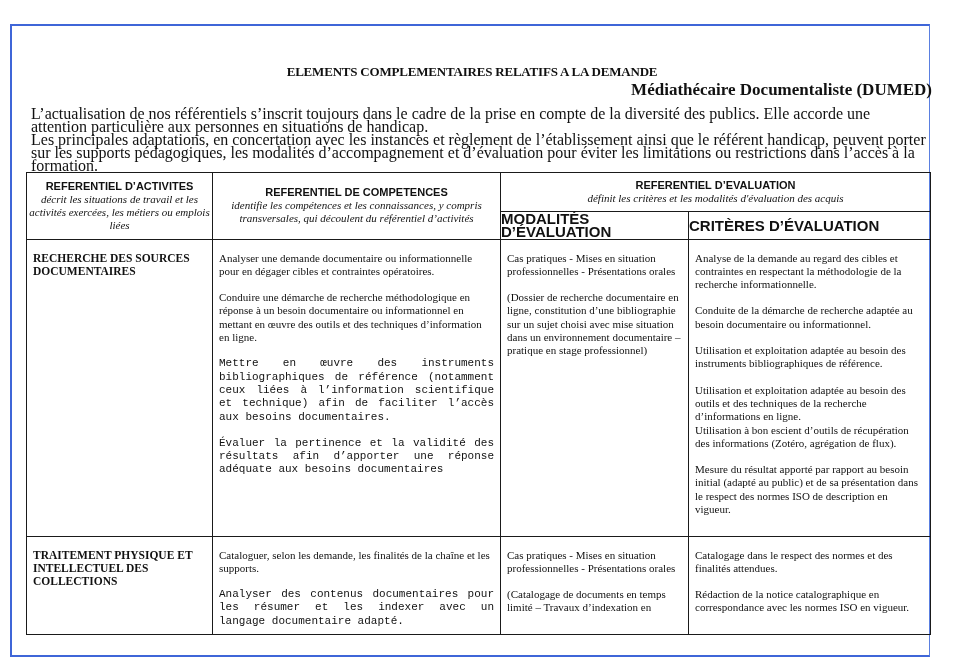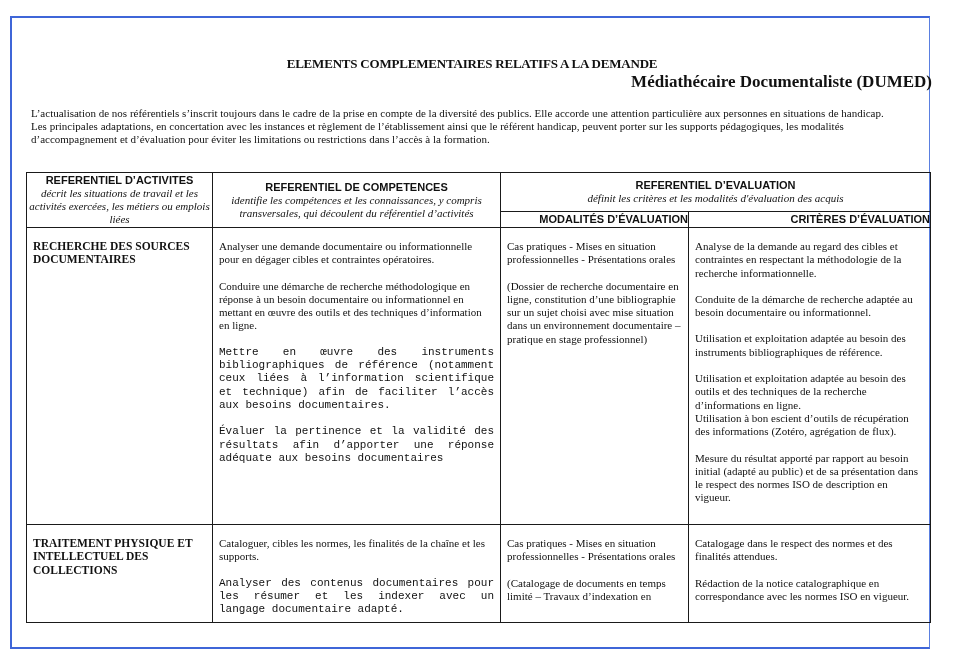--- a/index.html
+++ b/index.html
@@ -11,21 +11,21 @@
       width: 955px;
       height: 672px;
       position: relative;
       overflow: hidden;
       font-family: "Liberation Serif", serif;
       color: #111111;
     }
     .frame {
       position: absolute;
       left: 10px;
-      top: 16px;
+      top: 24px;
       width: 920px;
       height: 633px;
       border: 2px solid #3f66d8;
       border-right: 1px solid #5a7fe0;
       box-sizing: border-box;
     }
     .title-1 {
       position: absolute;
       left: 0;
       width: 920px;
@@ -42,21 +42,21 @@
       top: 54px;
       text-align: right;
       font-size: 17px;
       font-weight: bold;
     }
     .intro {
       position: absolute;
       left: 31px;
       top: 107px;
       width: 895px;
-      font-size: 11px;
+      font-size: 16px;
       line-height: 13px;
     }
     .intro p { margin: 0; }
 
     table.grid {
       position: absolute;
       left: 26px;
       top: 172px;
       width: 904px;
       border-collapse: collapse;
@@ -83,22 +83,22 @@
     }
     .hdr-sub {
       font-style: italic;
       font-size: 11px;
       line-height: 13px;
       display: block;
     }
     .hdr-sub-col {
       font-family: "Liberation Sans", sans-serif;
       font-weight: bold;
-      font-size: 11px;
-      text-align: right;
+      font-size: 15px;
+      text-align: left;
       vertical-align: middle !important;
       height: 15px;
     }
     .cell {
       padding: 12px 6px 6px 6px !important;
     }
     .act {
       font-weight: bold;
       font-size: 11.5px;
       line-height: 13.3px;
@@ -172,21 +172,21 @@
       <p class="para">Utilisation à bon escient d’outils de récupération des informations (Zotéro, agrégation de flux).</p>
       <p class="para tight">Mesure du résultat apporté par rapport au besoin initial (adapté au public) et de sa présentation dans le respect des normes ISO de description en vigueur.</p>
     </td>
   </tr>
 
   <tr class="row2">
     <td class="cell">
       <div class="act">TRAITEMENT PHYSIQUE ET INTELLECTUEL DES COLLECTIONS</div>
     </td>
     <td class="cell">
-      <p class="para">Cataloguer, cibles les normes, les finalités de la chaîne et les supports.</p>
+      <p class="para">Cataloguer, selon les demande, les finalités de la chaîne et les supports.</p>
       <p class="para justify tight">Analyser des contenus documentaires pour les résumer et les indexer avec un langage documentaire adapté.</p>
     </td>
     <td class="cell">
       <p class="para bold">Cas pratiques - Mises en situation professionnelles - Présentations orales</p>
       <p class="para tight">(Catalogage de documents en temps limité – Travaux d’indexation en</p>
     </td>
     <td class="cell">
       <p class="para">Catalogage dans le respect des normes et des finalités attendues.</p>
       <p class="para tight">Rédaction de la notice catalographique en correspondance avec les normes ISO en vigueur.</p>
     </td>

